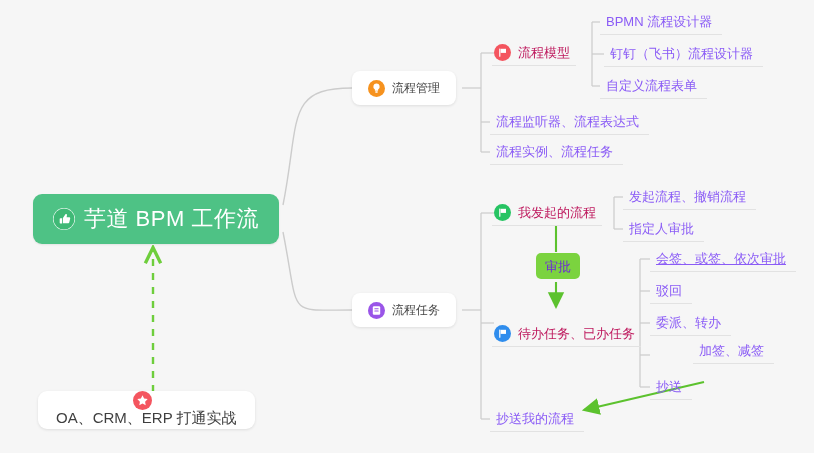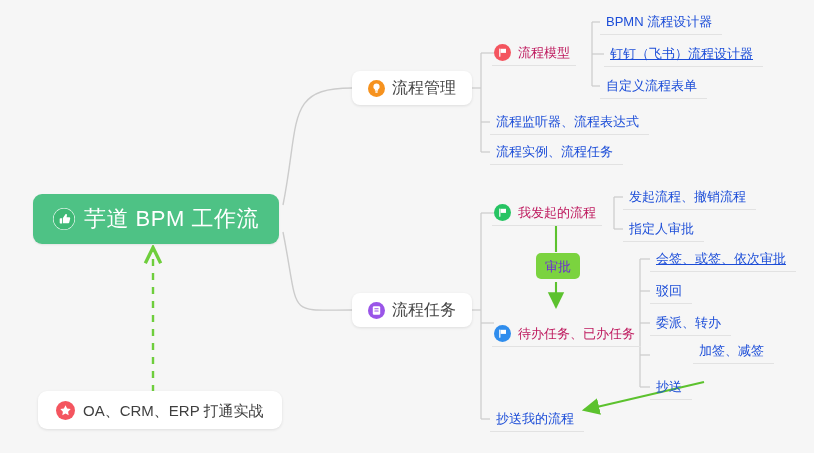--- a/index.html
+++ b/index.html
@@ -49,42 +49,42 @@
     box-shadow: 0 1px 2px rgba(0,0,0,.08);
   }
   .root-node .node-label { color:#fff; }
 
   
   .card-node {
     background: #ffffff;
     border-radius: 8px;
     padding: 0 16px;
     height: 34px;
-    font-size: 16px;
+    font-size: 12px;
     color: #444444;
     box-shadow: 0 1px 3px rgba(0,0,0,.10);
   }
 
   
   .topic-node {
     background: transparent;
     padding: 0 6px 0 2px;
     height: 26px;
     font-size: 13px;
     color: #be185d;
     border-bottom: 1px solid #e2e2e2;
   }
 
   
   .leaf-node {
     background: transparent;
     padding: 0 10px 0 6px;
     height: 26px;
     font-size: 13px;
-    color: #1d4ed8;
+    color: #8b5cf6;
     border-bottom: 1px solid #e2e2e2;
   }
 
   
   .free-node {
     background: #ffffff;
     border-radius: 9px;
     padding: 0 18px;
     height: 38px;
     font-size: 15px;
@@ -204,21 +204,21 @@
         <rect x="5.2" y="4.4" width="1.2" height="8.4" rx="0.5" fill="#fff"></rect>
         <path d="M6.6 4.8h5.4v4.1H6.6z" fill="#fff"></path>
       </svg>
     </span>
     <span class="node-label">流程模型</span>
   </div>
 
   <div class="node leaf-node" style="left:600px; top:9px;">
     <span class="node-label">BPMN 流程设计器</span>
   </div>
-  <div class="node leaf-node" style="left:604px; top:41px;text-decoration:underline;">
+  <div class="node leaf-node" style="left:604px; top:41px;">
     <span class="node-label">钉钉（飞书）流程设计器</span>
   </div>
   <div class="node leaf-node" style="left:600px; top:73px;">
     <span class="node-label">自定义流程表单</span>
   </div>
 
   <div class="node leaf-node" style="left:490px; top:109px;">
     <span class="node-label">流程监听器、流程表达式</span>
   </div>
 
@@ -283,21 +283,21 @@
     <span class="node-label">加签、减签</span>
   </div>
   <div class="node leaf-node" style="left:650px; top:374px;">
     <span class="node-label">抄送</span>
   </div>
 
   <div class="node leaf-node" style="left:490px; top:406px;">
     <span class="node-label">抄送我的流程</span>
   </div>
 
-  <div class="node free-node" style="left:38px; top:391px;">
+  <div class="node free-node" style="left:38px; top:391px;flex-direction:column;">
     <span class="ic ic-md">
       <svg width="19" height="19" viewBox="0 0 19 19">
         <circle cx="9.5" cy="9.5" r="9.5" fill="#f4555f"></circle>
         <path d="M9.5 4.3l1.6 3.3 3.6.5-2.6 2.6.6 3.6-3.2-1.7-3.2 1.7.6-3.6L4.3 8.1l3.6-.5z" fill="#fff"></path>
       </svg>
     </span>
     <span class="node-label">OA、CRM、ERP 打通实战</span>
   </div>
 
 </div>

